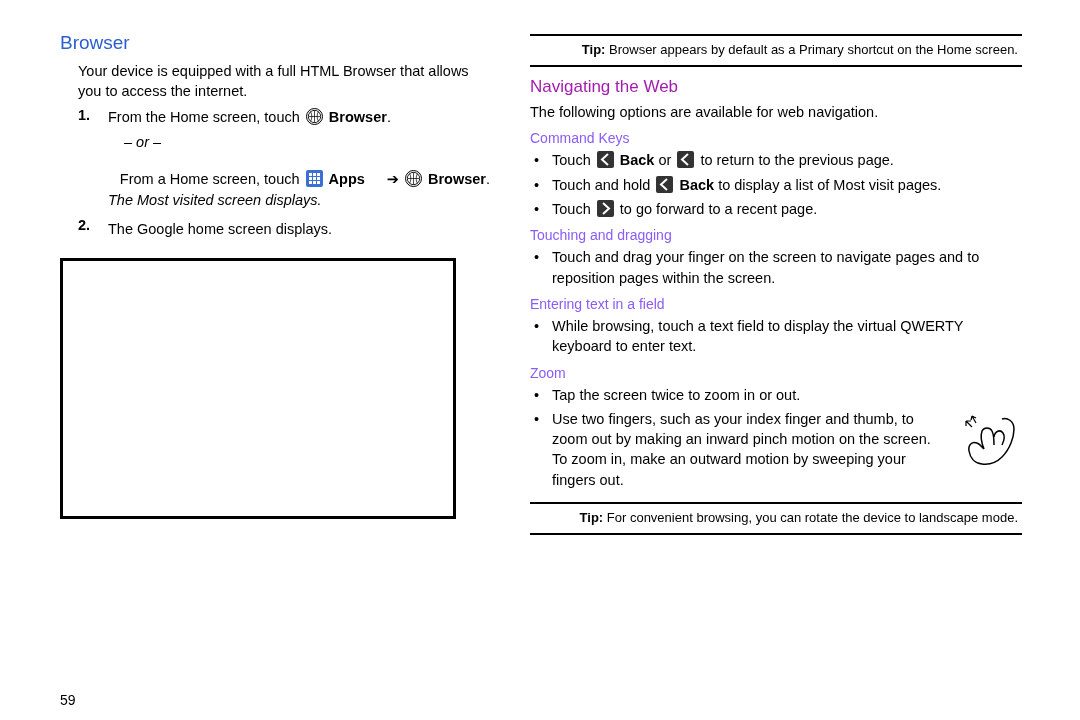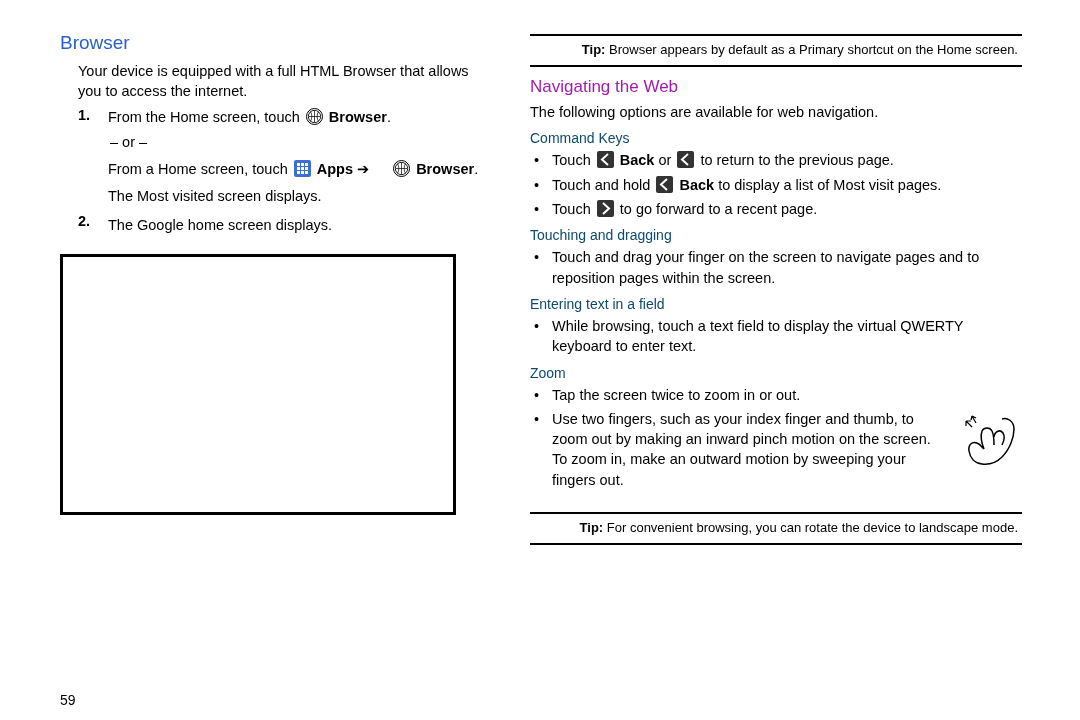--- a/index.html
+++ b/index.html
@@ -32,21 +32,21 @@
     margin: 2px 0 8px 0;
     font-weight: 400;
   }
   .sub-blue {
     color: #a21caf;
     font-size: 17px;
     margin: 10px 0 6px 0;
     font-weight: 400;
   }
   .small-blue {
-    color: #0c4a6e;
+    color: #8b5cf6;
     font-size: 14px;
     margin: 8px 0 4px 0;
     font-weight: 400;
   }
   p { margin: 4px 0; line-height: 1.35; }
   .indent { margin-left: 18px; }
   .ol-row { display: flex; margin: 6px 0; }
   .ol-num { width: 30px; font-weight: bold; }
   .ol-body { flex: 1; line-height: 1.45; }
   .or-line { margin-left: 30px; margin-top:4px; margin-bottom:4px; }
@@ -114,22 +114,22 @@
         <div>
           <span>From the Home screen, touch </span>
           <span class="icon icon-globe">
             <svg viewBox="0 0 17 17">
                 <circle cx="8.5" cy="8.5" r="7" fill="none" stroke="#000" stroke-width="1"></circle>
                 <path d="M2 8.5h13M8.5 1.5v14M4 3c2 3 2 8 0 11M13 3c-2 3-2 8 0 11" fill="none" stroke="#000" stroke-width="0.8"></path>
               </svg>
           </span>
           <span class="bold"> Browser</span><span>.</span>
         </div>
-        <div class="or-line" style="margin-left:2px;">– or –</div>
-        <div style="margin-top:6px;">
+        <div class="or-line" style="margin-left:16px;font-style:italic;">– or –</div>
+        <div style="margin-top:16px;text-align:right;">
           <span>From a Home screen, touch </span>
           <span class="icon icon-apps">
             <svg viewBox="0 0 17 17">
                 <g fill="#fff">
                   <rect x="3" y="3" width="3" height="3"></rect>
                   <rect x="7" y="3" width="3" height="3"></rect>
                   <rect x="11" y="3" width="3" height="3"></rect>
                   <rect x="3" y="7" width="3" height="3"></rect>
                   <rect x="7" y="7" width="3" height="3"></rect>
                   <rect x="11" y="7" width="3" height="3"></rect>
@@ -142,21 +142,21 @@
           <span class="bold"> Apps</span>
           <span style="display:inline-block; width:30px;"> ➔ </span>
           <span class="icon icon-globe">
             <svg viewBox="0 0 17 17">
                 <circle cx="8.5" cy="8.5" r="7" fill="none" stroke="#000" stroke-width="1"></circle>
                 <path d="M2 8.5h13M8.5 1.5v14M4 3c2 3 2 8 0 11M13 3c-2 3-2 8 0 11" fill="none" stroke="#000" stroke-width="0.8"></path>
               </svg>
           </span>
           <span class="bold"> Browser</span><span>.</span>
         </div>
-        <div style="margin-top:6px;">The Most visited screen displays.</div>
+        <div style="font-style:italic;">The Most visited screen displays.</div>
       </div>
     </div>
 
     <div class="ol-row" style="margin-left:18px; margin-top:6px;">
       <div class="ol-num">2.</div>
       <div class="ol-body">
         <div style="margin-top:2px;">The Google home screen displays.</div>
       </div>
     </div>
 
@@ -246,19 +246,19 @@
             <g fill="none" stroke="#000" stroke-width="1.5">
               <path d="M50 10 C55 8 62 12 62 20 C62 28 58 40 50 48 C45 53 38 56 30 55 C22 54 18 48 17 42 C16 36 20 32 25 34 C28 35 30 38 32 40 M32 40 C30 35 28 28 30 22 C32 18 38 18 40 22 C42 26 42 32 42 36 M42 28 C43 22 48 20 51 24 C53 27 52 32 50 36"></path>
               <path d="M20 18 L14 12 M14 12 L14 17 M14 12 L19 12" stroke-width="1.2"></path>
               <path d="M24 14 L20 7 M20 7 L19 11 M20 7 L24 9" stroke-width="1.2"></path>
             </g>
           </svg>
         </div>
       </div>
     </div>
 
-    <div class="tip-box" style="margin-top:22px;">
+    <div class="tip-box" style="margin-top:12px;">
       <span class="tip-label">Tip:</span><span> For convenient browsing, you can rotate the device to landscape mode.</span>
     </div>
   </div>
 </div>
 
 <div class="page-num">59</div>
 
 </body></html>

